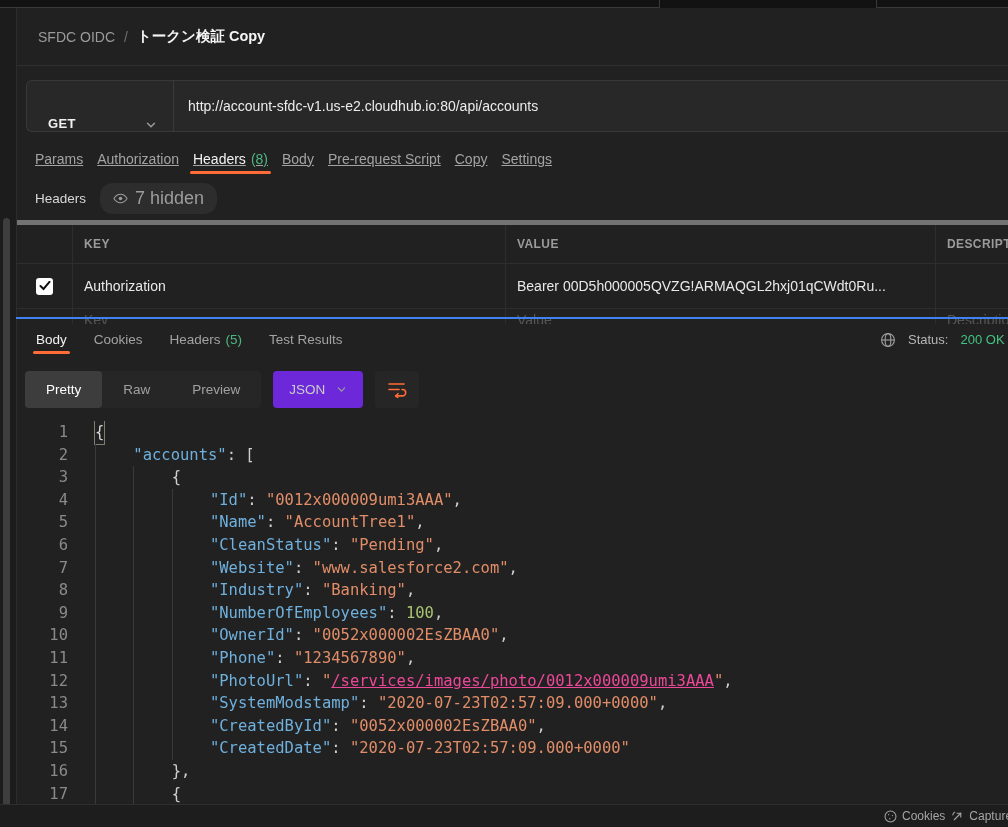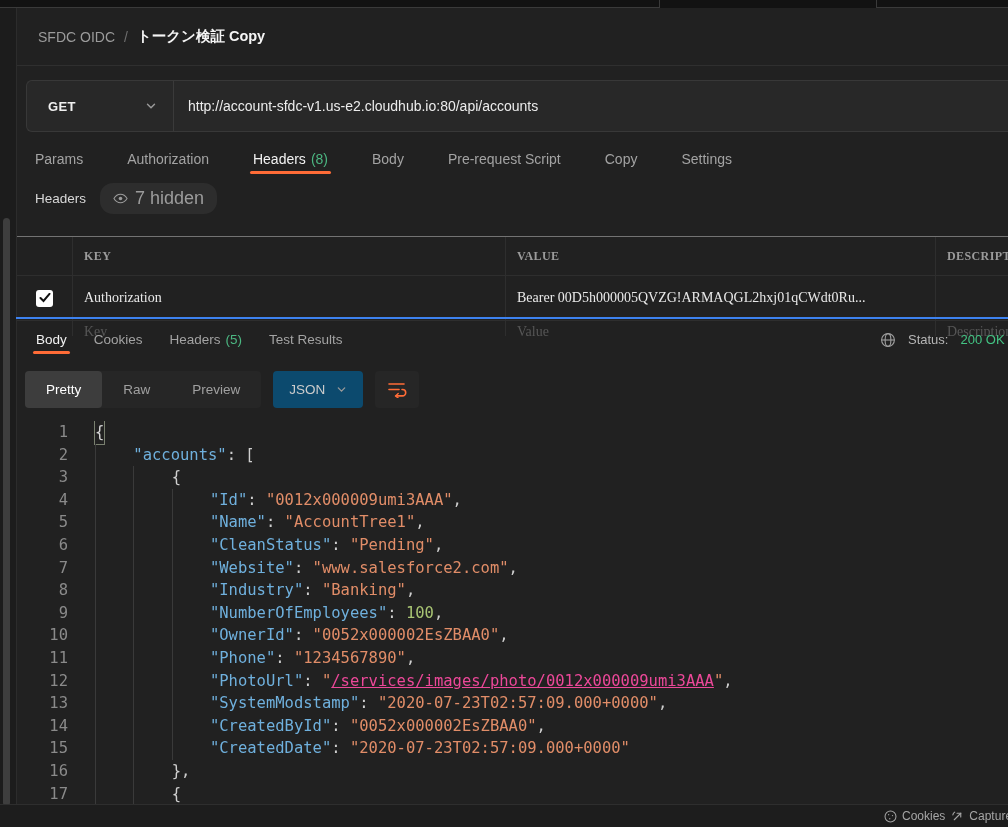--- a/index.html
+++ b/index.html
@@ -21,39 +21,39 @@
   .left-scroll-thumb{position:absolute;top:210px;left:3px;width:7px;height:588px;background:#3e3e3e;border-radius:4px;}
 
   
   .breadcrumb{position:absolute;top:8px;left:17px;right:0;height:57px;border-bottom:1px solid #2f2f2f;display:flex;align-items:center;padding-left:21px;}
   .bc-col{color:#9b9b9b;font-size:14px;}
   .bc-sep{color:#6f6f6f;margin:0 9px;font-size:14px;}
   .bc-name{color:#f5f5f5;font-weight:700;font-size:14.5px;}
 
   
   .request-bar{position:absolute;top:80px;left:26px;width:982px;height:52px;background:#282828;border:1px solid #383838;border-right:none;border-radius:6px 0 0 6px;display:flex;align-items:center;box-sizing:border-box;}
-  .method{width:146px;height:100%;display:flex;align-items:center;justify-content:space-between;padding:0 16px 0 21px;box-sizing:border-box;cursor:pointer;}
+  .method{width:146px;height:100%;display:flex;align-items:flex-end;justify-content:space-between;padding:0 16px 0 21px;box-sizing:border-box;cursor:pointer;}
   .method-label{font-weight:700;font-size:13px;color:#f0f0f0;letter-spacing:.4px;}
   .url-sep{width:1px;align-self:stretch;background:#3a3a3a;}
   .url{padding-left:14px;font-size:14px;color:#ececec;white-space:nowrap;}
 
   
-  .req-tabs{position:absolute;top:143px;left:17px;right:0;height:31px;display:flex;gap:44px;padding-left:18px;font-size:14px;color:#a3a3a3;align-items:center;}
+  .req-tabs{position:absolute;top:143px;left:17px;right:0;height:31px;display:flex;gap:14px;padding-left:18px;font-size:14px;color:#a3a3a3;align-items:center;text-decoration:underline;}
   .tab{position:relative;height:100%;display:flex;align-items:center;gap:5px;cursor:pointer;white-space:nowrap;}
   .tab.active{color:#f2f2f2;}
   .tab .count{color:#4cb782;}
   .tab .underline{position:absolute;left:-3px;right:-3px;bottom:0;height:3px;background:#ff6c37;border-radius:3px;}
 
   
   .headers-meta{position:absolute;top:185px;left:35px;height:26px;display:flex;align-items:center;gap:14px;}
   .hm-title{font-size:13.5px;color:#d8d8d8;}
   .pill{display:flex;align-items:center;gap:7px;background:#2d2d2d;border-radius:13px;padding:5px 13px;color:#9c9c9c;font-size:18px;cursor:pointer;}
 
   
-  .headers-table{position:absolute;top:236px;left:17px;width:991px;border-top:1px solid #737373;box-sizing:border-box;font-family:Liberation Serif, serif;}
+  .headers-table{position:absolute;top:220px;left:17px;width:991px;border-top:5px solid #737373;box-sizing:border-box;}
   .t-row{display:flex;border-bottom:1px solid #2e2e2e;align-items:stretch;}
   .c-select{width:55px;display:flex;align-items:center;justify-content:center;flex:none;box-sizing:border-box;}
   .c-key{width:433px;flex:none;border-left:1px solid #2e2e2e;padding-left:11px;display:flex;align-items:center;box-sizing:border-box;}
   .c-value{width:430px;flex:none;border-left:1px solid #2e2e2e;padding-left:11px;display:flex;align-items:center;box-sizing:border-box;}
   .c-desc{flex:1;border-left:1px solid #2e2e2e;padding-left:11px;display:flex;align-items:center;overflow:hidden;box-sizing:border-box;}
   .t-header{height:38px;}
   .t-header .hcell{font-size:12px;font-weight:700;letter-spacing:.4px;color:#9b9b9b;white-space:nowrap;}
   .t-data{height:44px;font-size:14px;color:#e9e9e9;}
   .t-ph{height:15px;overflow:hidden;font-size:14px;color:#565656;border-bottom:none;}
   .t-ph>div{align-items:flex-start;padding-top:3px;}
@@ -65,21 +65,21 @@
   
   .resp-tabs{position:absolute;top:325px;left:17px;height:29px;display:flex;gap:27px;padding-left:19px;font-size:13.5px;color:#a3a3a3;align-items:center;}
   .resp-meta{position:absolute;left:880px;top:325px;height:29px;display:flex;align-items:center;gap:12px;white-space:nowrap;font-size:13px;color:#b5b5b5;}
   .status-val{color:#43c383;}
 
   
   .resp-toolbar{position:absolute;top:371px;left:25px;height:37px;display:flex;gap:12px;}
   .seg-group{display:flex;background:#262626;border-radius:4px;}
   .seg{padding:0 21px;display:flex;align-items:center;font-size:13.5px;color:#a0a0a0;cursor:pointer;border-radius:4px;}
   .seg.active{background:#3d3d3d;color:#fff;}
-  .json-btn{display:flex;align-items:center;gap:11px;background:#0c4a6e;border-radius:4px;padding:0 16px;color:#cccccc;font-size:13.5px;cursor:pointer;}
+  .json-btn{display:flex;align-items:center;gap:11px;background:#6d28d9;border-radius:4px;padding:0 16px;color:#cccccc;font-size:13.5px;cursor:pointer;}
   .wrap-btn{width:44px;background:#262626;border-radius:4px;display:flex;align-items:center;justify-content:center;cursor:pointer;}
 
   
   .code{position:absolute;top:421px;left:17px;right:0;bottom:22px;overflow:hidden;
     font-family:"DejaVu Sans Mono",monospace;font-size:15.5px;line-height:22.6px;}
   .code-line{display:flex;white-space:pre;}
   .ln{width:51px;text-align:right;color:#8a8a8a;flex:none;}
   .lc{margin-left:27px;display:flex;white-space:pre;}
   .ind{width:4ch;border-left:1px solid #3a3a3a;flex:none;align-self:stretch;}
   .tk-p{color:#cfcfcf;}

